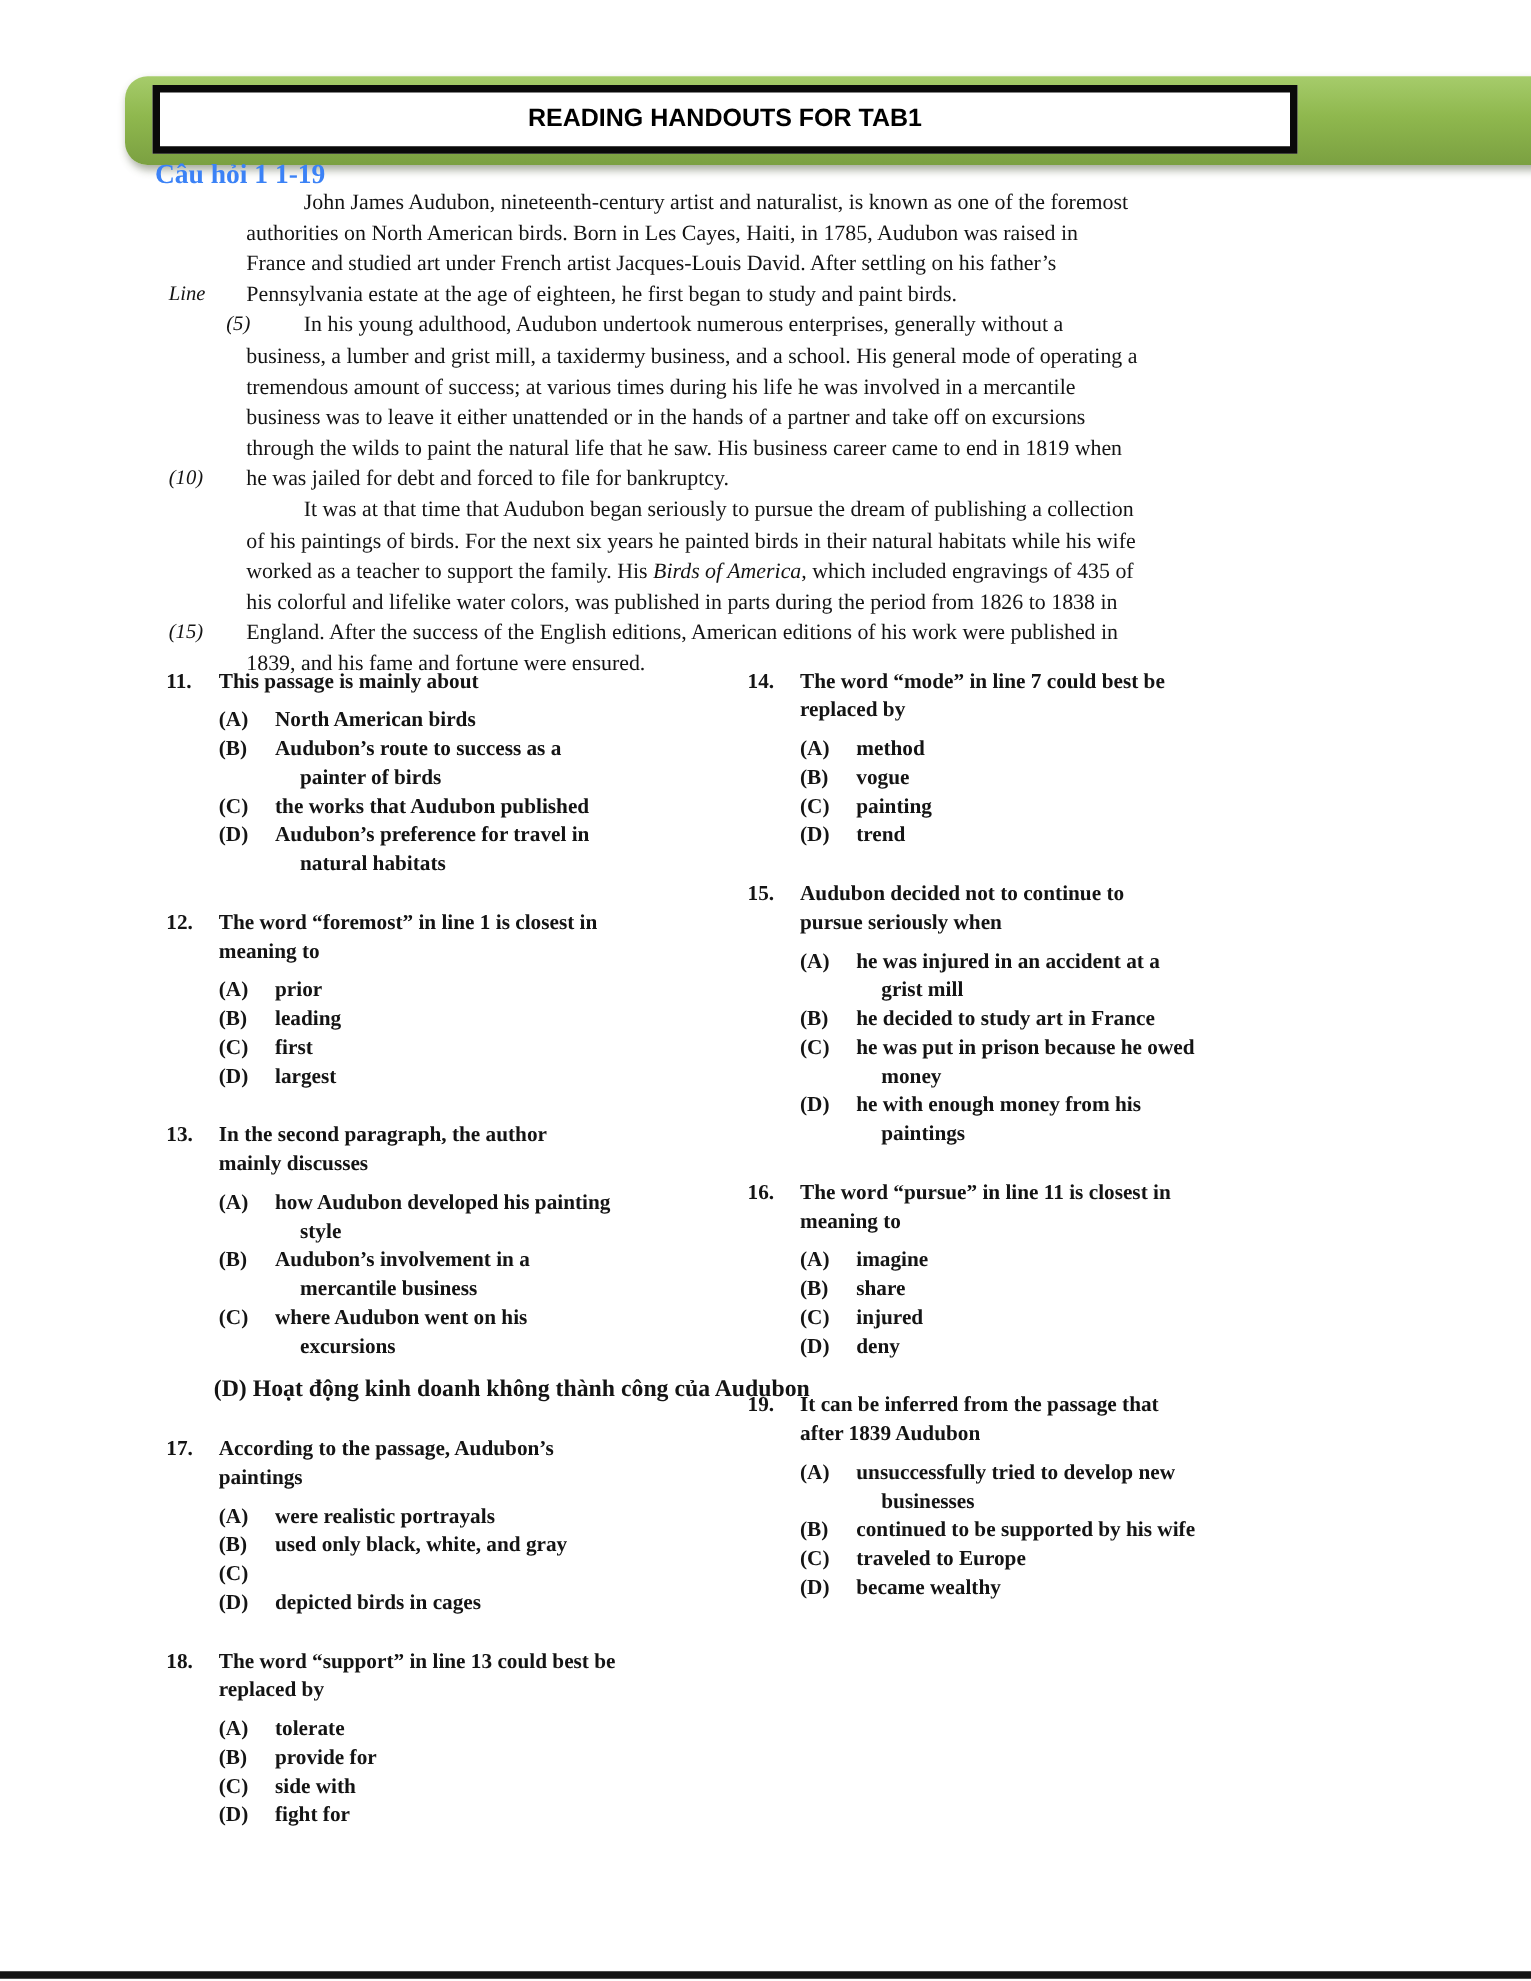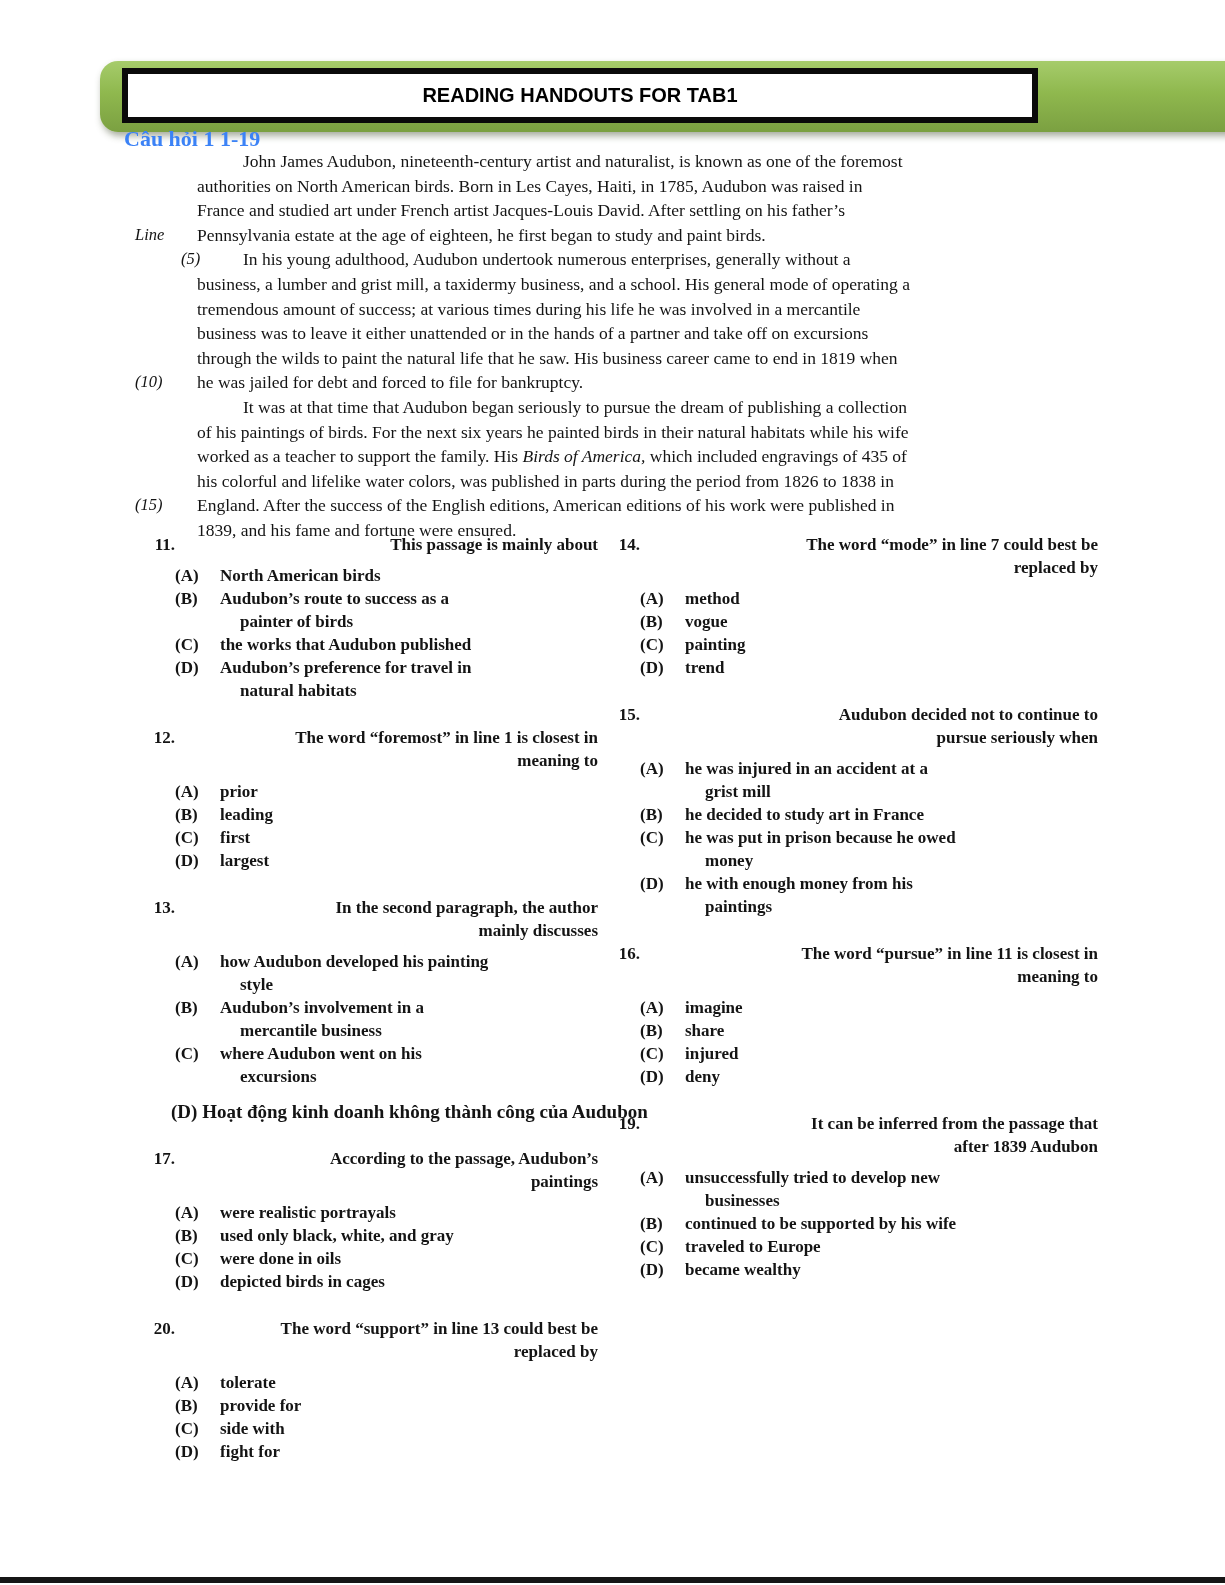--- a/index.html
+++ b/index.html
@@ -54,21 +54,21 @@
   .questions {
     position:absolute; left:133px; top:533px; width:1060px;
     display:flex; align-items:flex-start;
   }
   .col-left  { width:465px; flex:none; }
   .col-right { width:500px; flex:none; }
   .question {
     margin-bottom:24px;
     font-size:17px; line-height:23px; font-weight:600;
   }
-  .q-head { display:flex;text-align:right; }
+  .q-head { display:flex; }
   .q-num  { width:42px; flex:none; font-weight:700; }
   .q-stem { flex:1; }
   .q-options { margin-left:42px; margin-top:8px; }
   .opt { display:flex; }
   .opt-letter { width:45px; flex:none; }
   .opt-text { flex:1; }
   .opt-text .cont { padding-left:20px; }
   .bold-note {
     font-weight:700; font-size:19px;
     margin-left:38px; margin-top:12px;
@@ -309,37 +309,34 @@
 
   <div class="opt">
     <span class="opt-letter">(B)</span>
     <span class="opt-text">
               <div>used only black, white, and gray</div>
             </span>
   </div>
 
   <div class="opt">
     <span class="opt-letter">(C)</span>
-    <span class="opt-text">
-              <div>were done in oils</div>
-            </span>
   </div>
 
   <div class="opt">
     <span class="opt-letter">(D)</span>
     <span class="opt-text">
               <div>depicted birds in cages</div>
             </span>
   </div>
 </div>
   </div>
 
   <div class="question">
     <div class="q-head">
-      <span class="q-num">20.</span>
+      <span class="q-num">18.</span>
       <span class="q-stem">
             <div>The word “support” in line 13 could best be</div>
             <div>replaced by</div>
           </span>
     </div>
     <div class="q-options">
   <div class="opt">
     <span class="opt-letter">(A)</span>
     <span class="opt-text">
               <div>tolerate</div>

